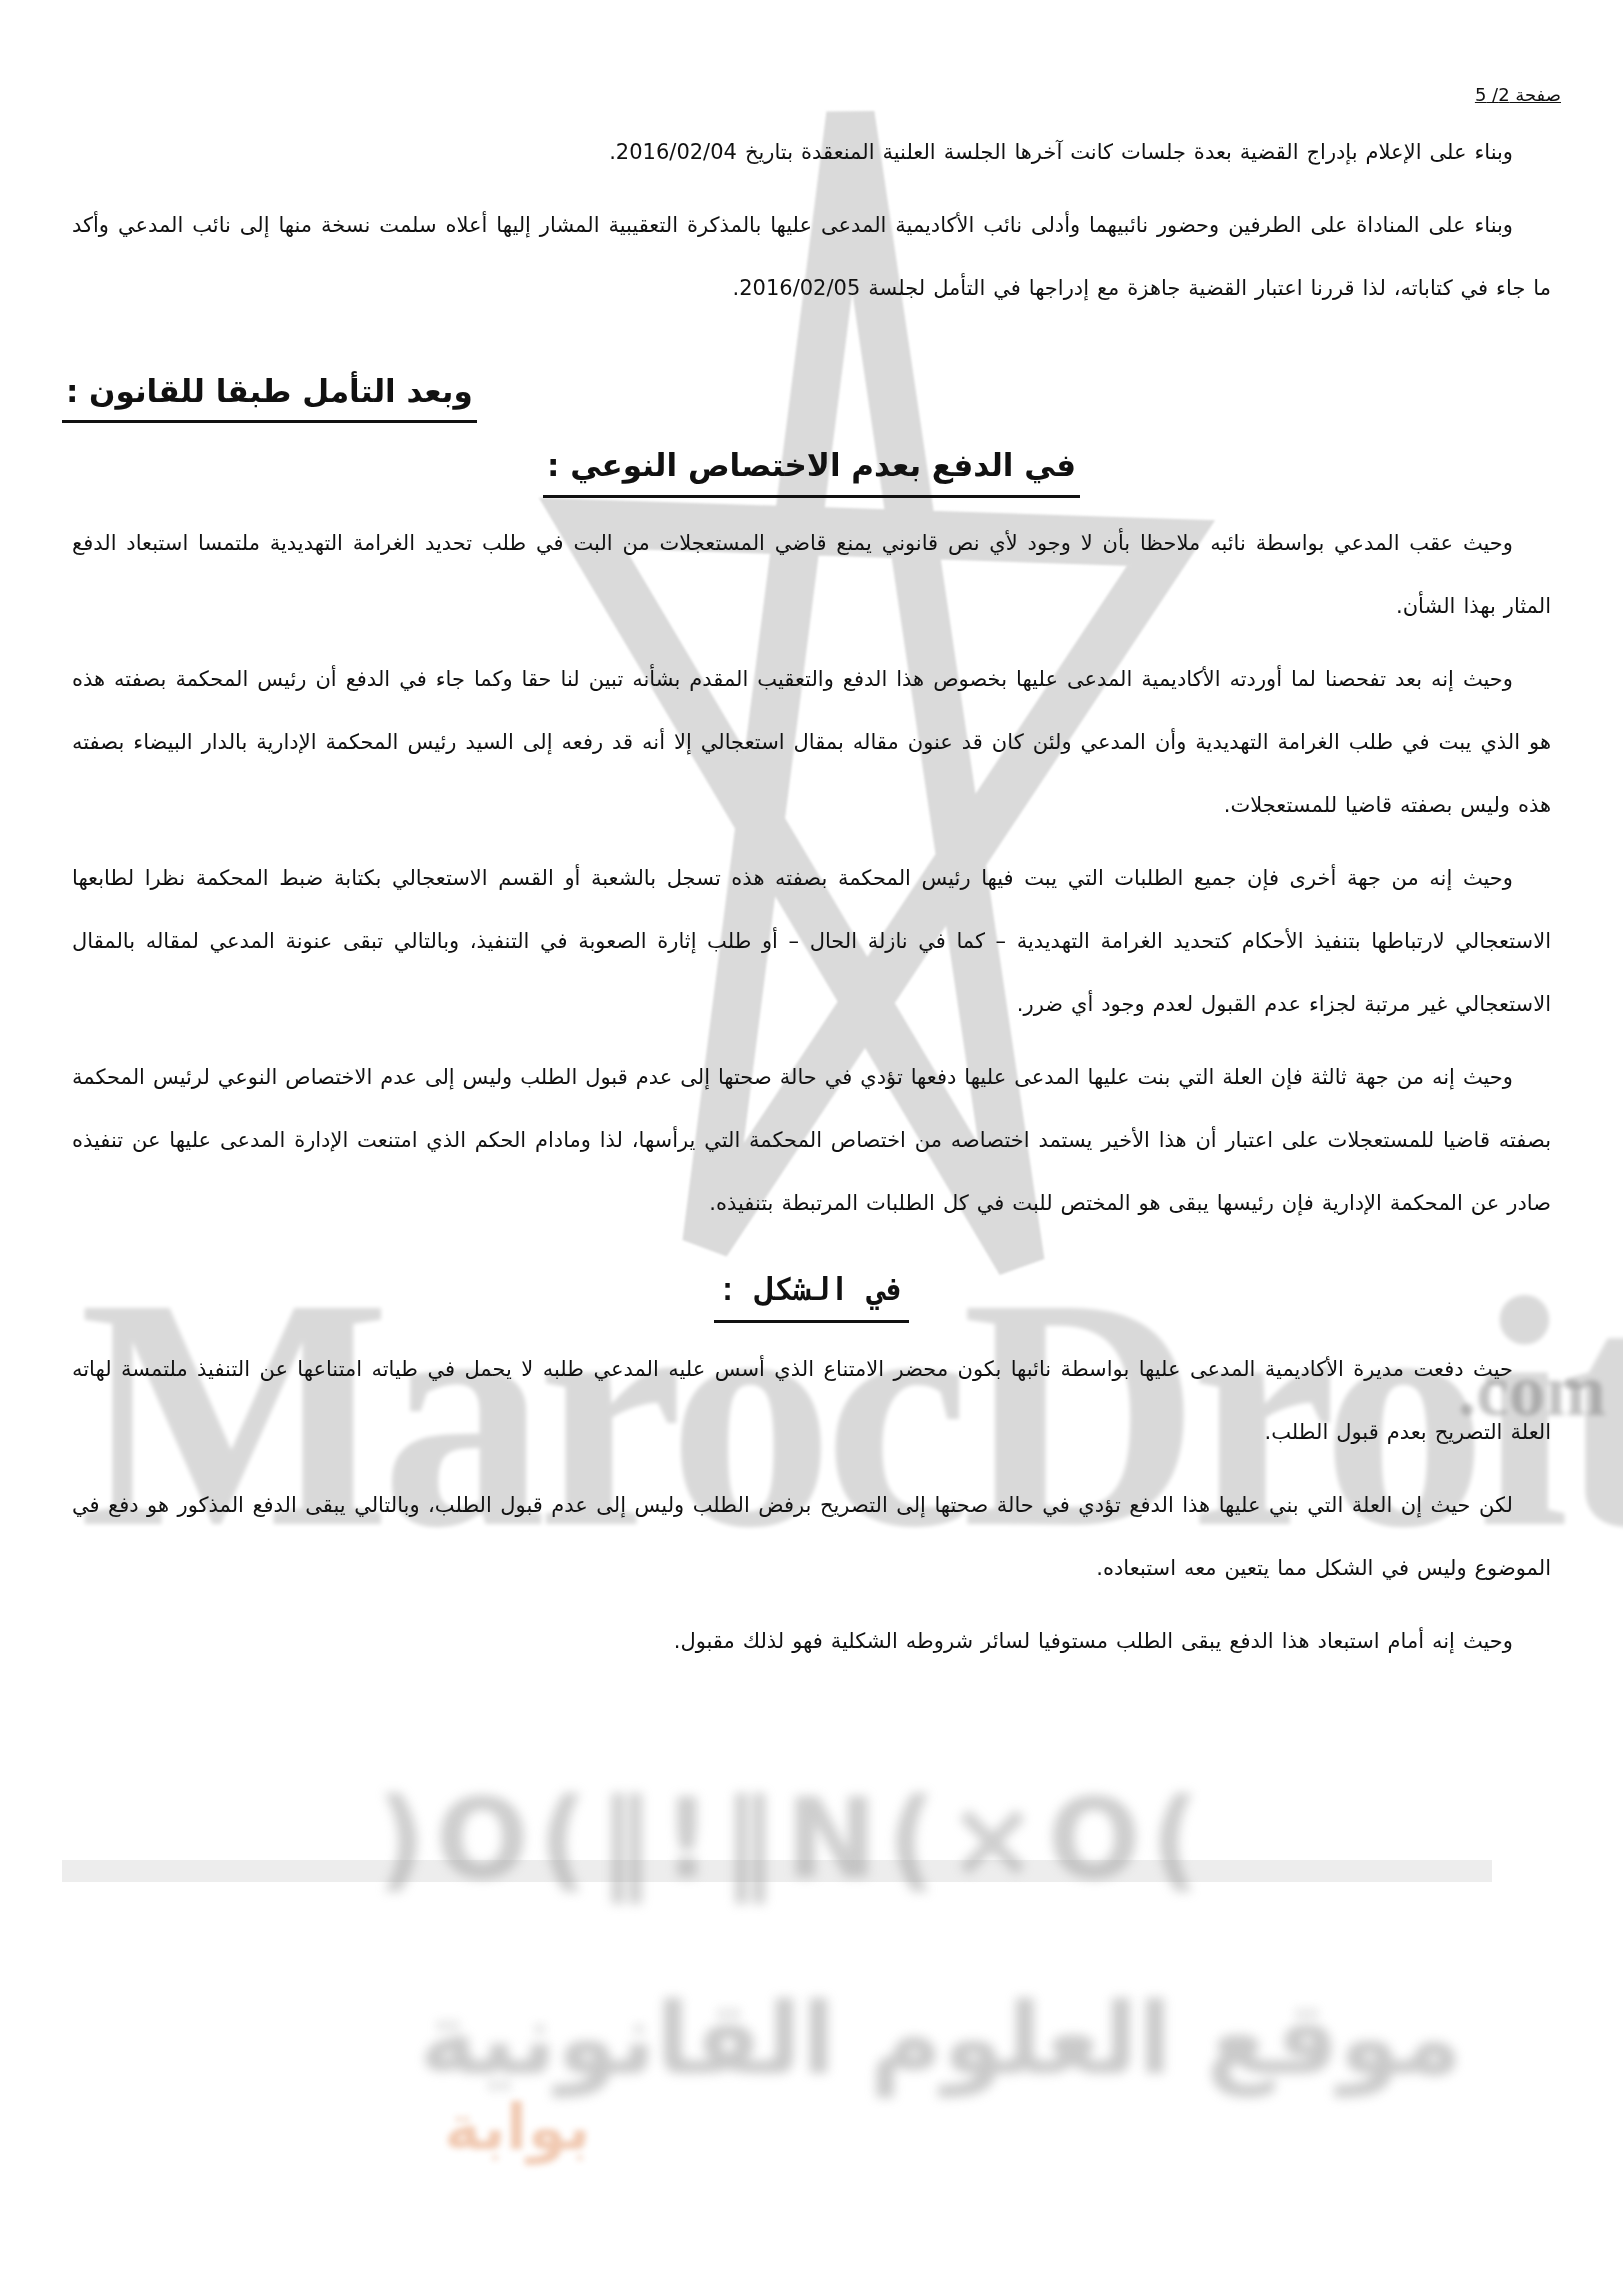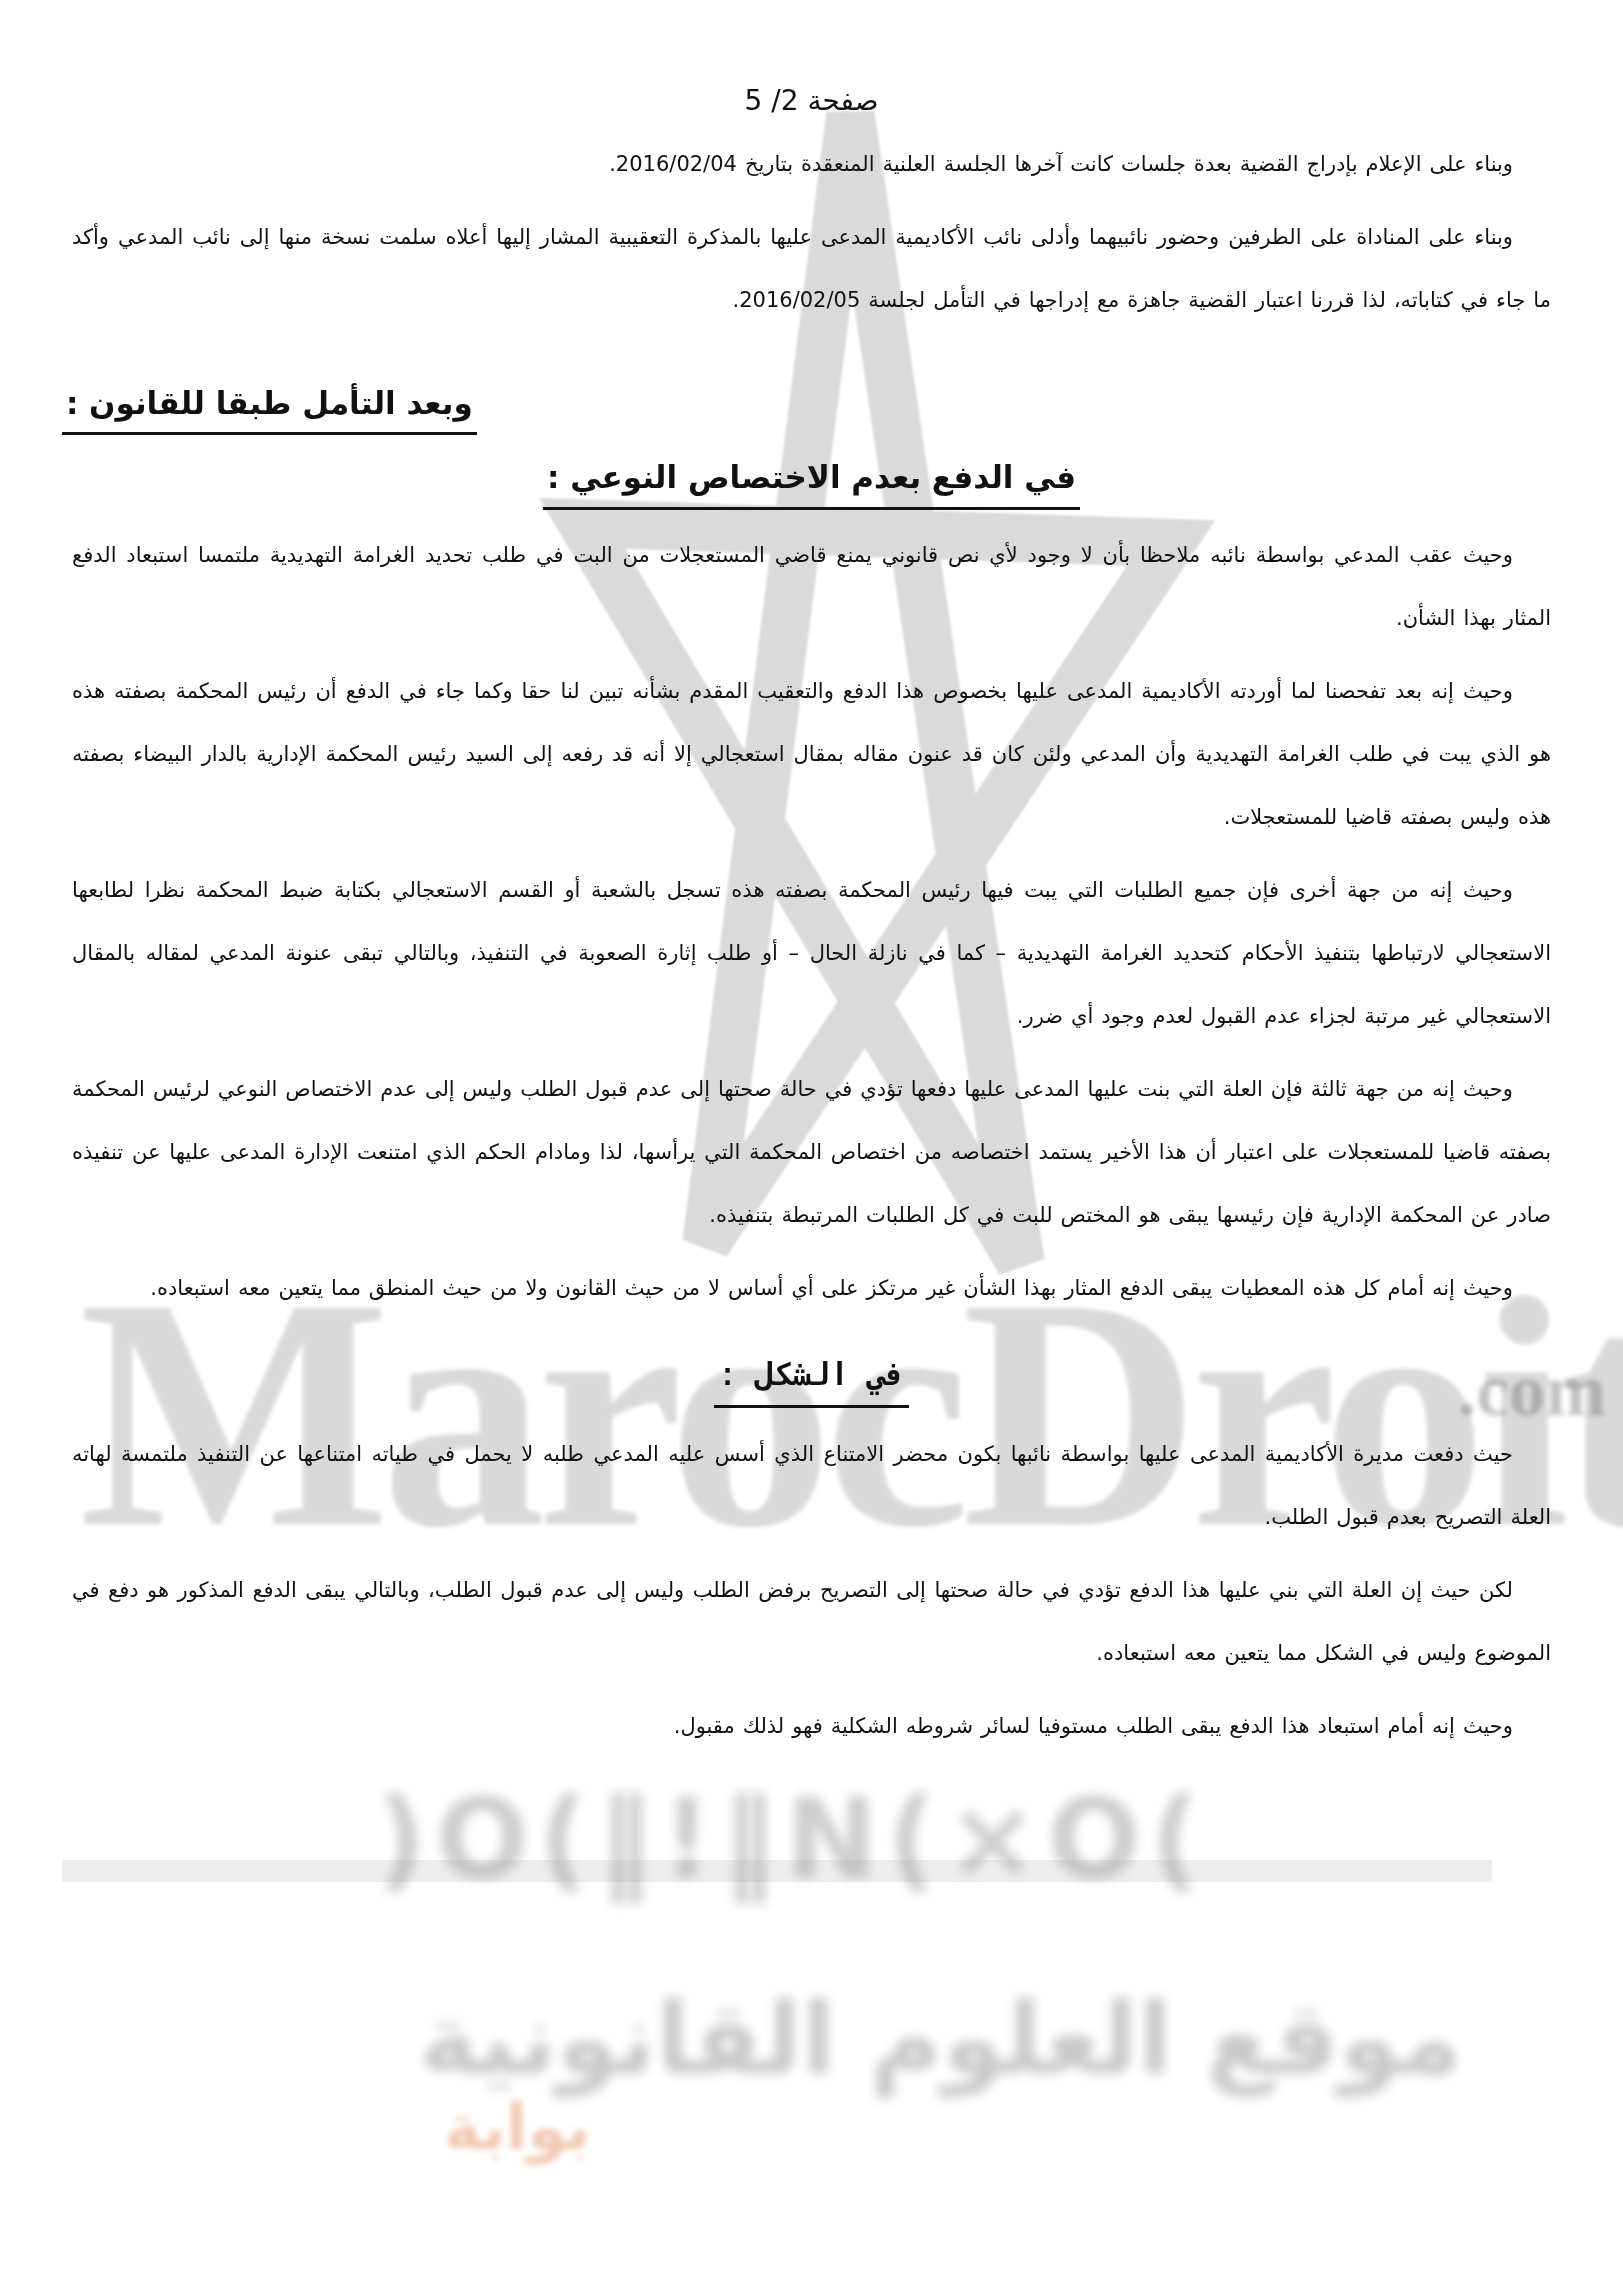--- a/index.html
+++ b/index.html
@@ -48,23 +48,23 @@
     direction:rtl;
   }
   
   .content{
     position:absolute;inset:0;
     padding:84px 62px 0 62px;
     direction:rtl;
     z-index:2;
   }
   .page-header{
-    text-align:center;
-    font-size:28px;
+    font-size:18px;
     margin:0 0 15.7px 0;
+    text-decoration:underline;
   }
   .para{
     margin:10px;
     font-size:21px;
     line-height:63px;
     text-align:justify;
     text-indent:38px;
     word-spacing:1.3px;
   }
   .h-wrap-center{text-align:left;margin:52px 0 22px 0;}
@@ -112,21 +112,20 @@
 
 
     <p class="para">وحيث عقب المدعي بواسطة نائبه ملاحظا بأن لا وجود لأي نص قانوني يمنع قاضي المستعجلات من البت في طلب تحديد الغرامة التهديدية ملتمسا استبعاد الدفع المثار بهذا الشأن.</p>
 
     <p class="para">وحيث إنه بعد تفحصنا لما أوردته الأكاديمية المدعى عليها بخصوص هذا الدفع والتعقيب المقدم بشأنه تبين لنا حقا وكما جاء في الدفع أن رئيس المحكمة بصفته هذه هو الذي يبت في طلب الغرامة التهديدية وأن المدعي ولئن كان قد عنون مقاله بمقال استعجالي إلا أنه قد رفعه إلى السيد رئيس المحكمة الإدارية بالدار البيضاء بصفته هذه وليس بصفته قاضيا للمستعجلات.</p>
 
     <p class="para">وحيث إنه من جهة أخرى فإن جميع الطلبات التي يبت فيها رئيس المحكمة بصفته هذه تسجل بالشعبة أو القسم الاستعجالي بكتابة ضبط المحكمة نظرا لطابعها الاستعجالي لارتباطها بتنفيذ الأحكام كتحديد الغرامة التهديدية – كما في نازلة الحال – أو طلب إثارة الصعوبة في التنفيذ، وبالتالي تبقى عنونة المدعي لمقاله بالمقال الاستعجالي غير مرتبة لجزاء عدم القبول لعدم وجود أي ضرر.</p>
 
     <p class="para">وحيث إنه من جهة ثالثة فإن العلة التي بنت عليها المدعى عليها دفعها تؤدي في حالة صحتها إلى عدم قبول الطلب وليس إلى عدم الاختصاص النوعي لرئيس المحكمة بصفته قاضيا للمستعجلات على اعتبار أن هذا الأخير يستمد اختصاصه من اختصاص المحكمة التي يرأسها، لذا ومادام الحكم الذي امتنعت الإدارة المدعى عليها عن تنفيذه صادر عن المحكمة الإدارية فإن رئيسها يبقى هو المختص للبت في كل الطلبات المرتبطة بتنفيذه.</p>
 
-    <p class="para">وحيث إنه أمام كل هذه المعطيات يبقى الدفع المثار بهذا الشأن غير مرتكز على أي أساس لا من حيث القانون ولا من حيث المنطق مما يتعين معه استبعاده.</p>
 
     <div class="h-wrap-right gap-lg">
       <span class="heading-text">في الشكل :</span>
     </div>
 
     <p class="para">حيث دفعت مديرة الأكاديمية المدعى عليها بواسطة نائبها بكون محضر الامتناع الذي أسس عليه المدعي طلبه لا يحمل في طياته امتناعها عن التنفيذ ملتمسة لهاته العلة التصريح بعدم قبول الطلب.</p>
 
     <p class="para">لكن حيث إن العلة التي بني عليها هذا الدفع تؤدي في حالة صحتها إلى التصريح برفض الطلب وليس إلى عدم قبول الطلب، وبالتالي يبقى الدفع المذكور هو دفع في الموضوع وليس في الشكل مما يتعين معه استبعاده.</p>
 
     <p class="para">وحيث إنه أمام استبعاد هذا الدفع يبقى الطلب مستوفيا لسائر شروطه الشكلية فهو لذلك مقبول.</p>

